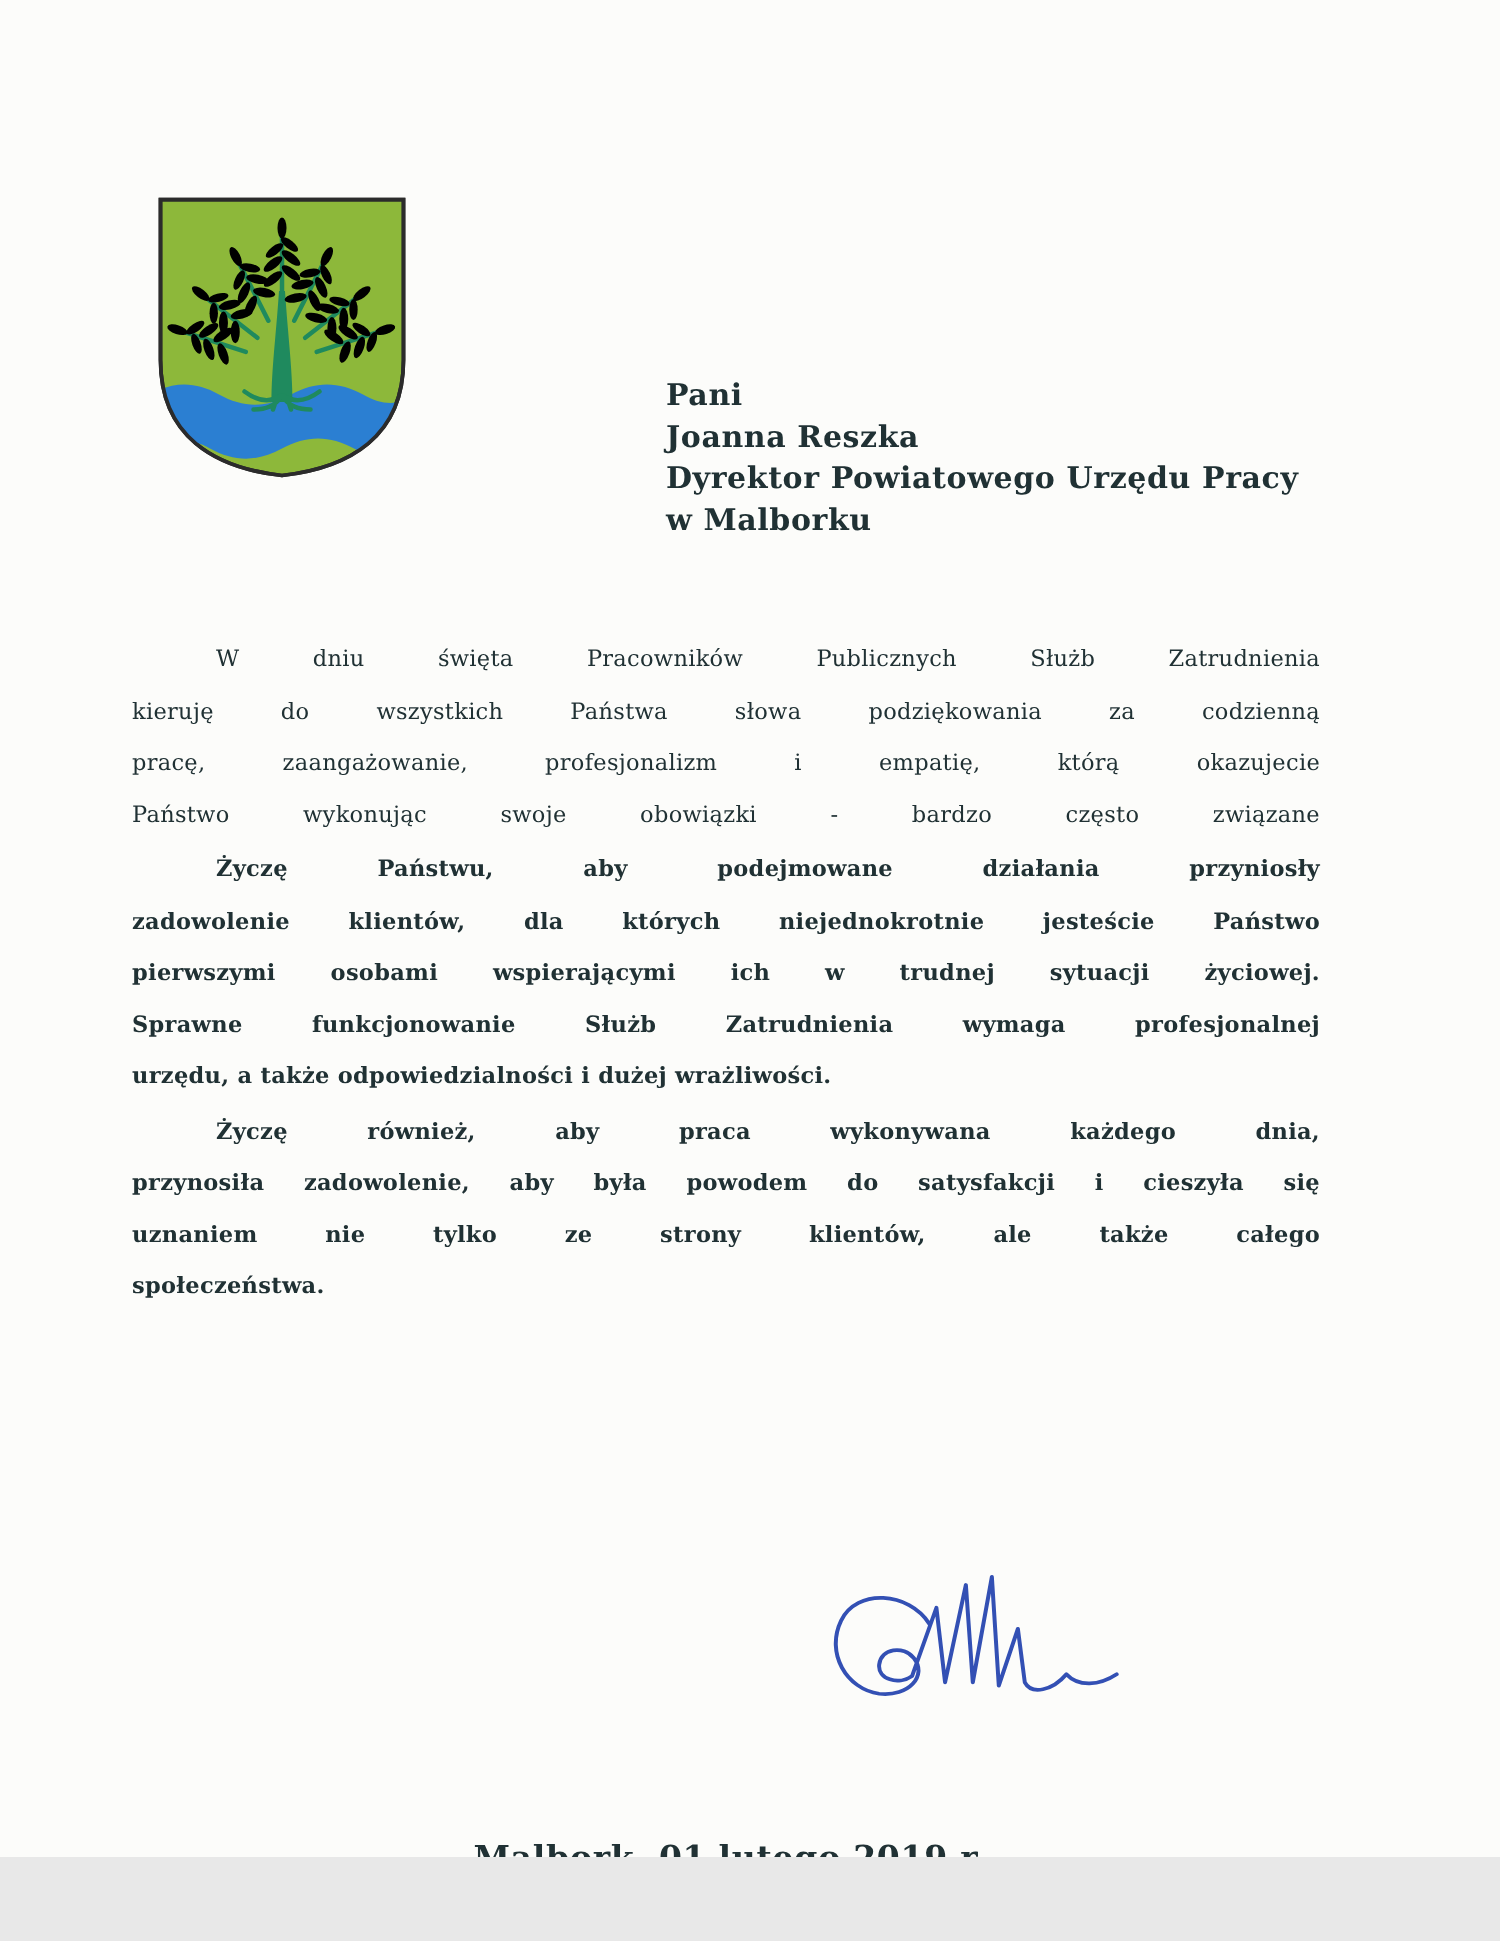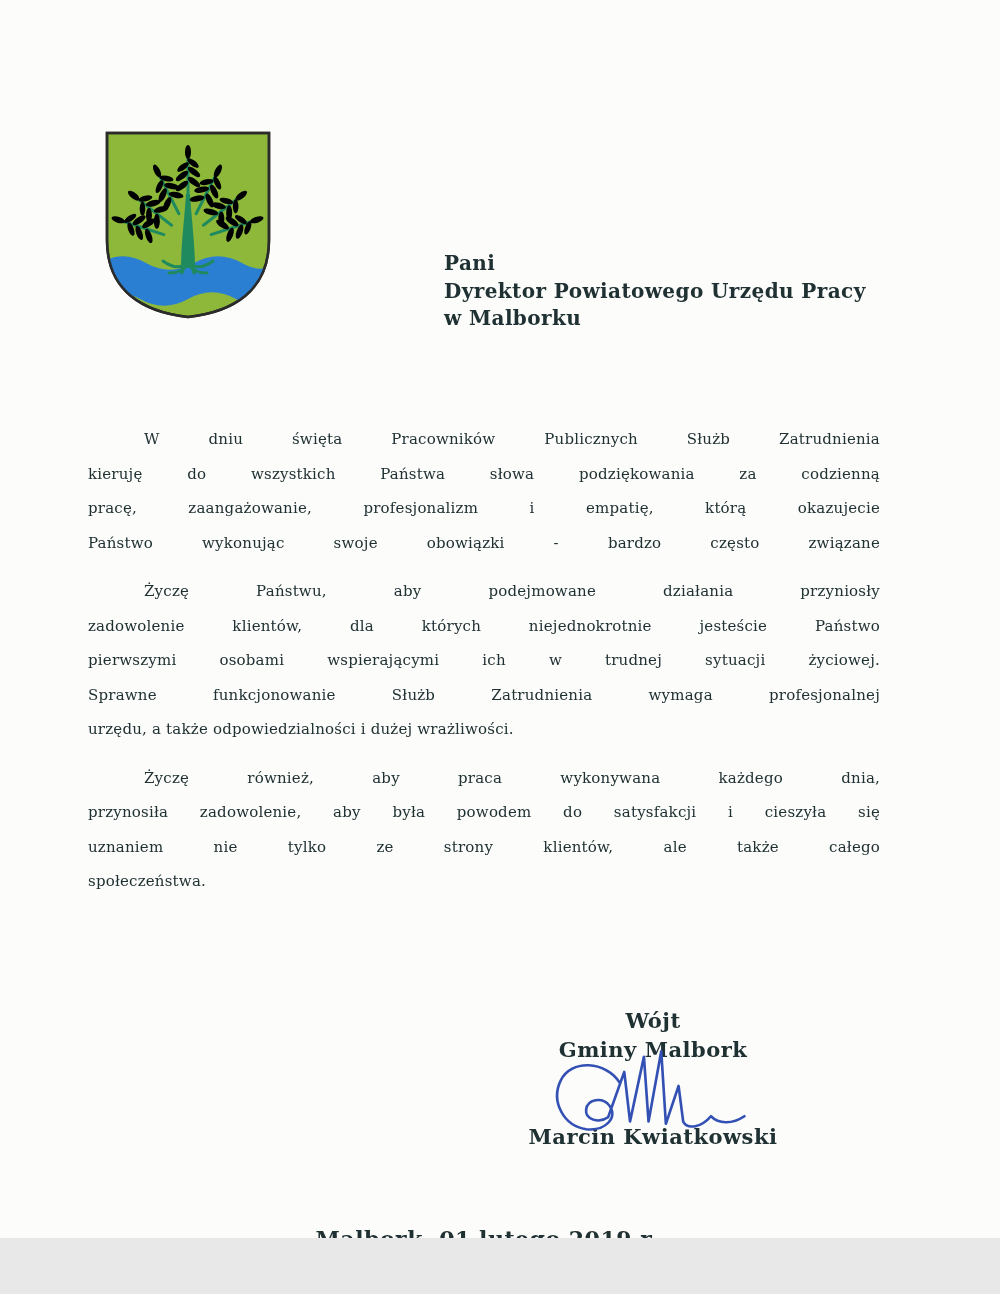--- a/index.html
+++ b/index.html
@@ -51,21 +51,21 @@
 
   
   .body-text {
     position: absolute;
     left: 88px;
     top: 422px;
     width: 792px;
     font-size: 15px;
     letter-spacing: 0.2px;
   }
-  .para + .para { margin-top: 14px; }
+  .para + .para { margin-top: 2px; font-weight: bold; }
   .body-line {
     line-height: 34.5px;
     text-align: justify;
     text-align-last: justify;
   }
   .line-indent { text-indent: 56px; }
   .line-last { text-align-last: auto; }
 
   
   .sign-block {
@@ -143,20 +143,21 @@
         <use href="#frond" transform="translate(105,96) rotate(52)"></use>
         <use href="#frond" transform="translate(62,106) rotate(-72)"></use>
         <use href="#frond" transform="translate(113,106) rotate(72)"></use>
       </g>
     </g>
     <use href="#shieldPath" fill="none" class="shield-outline"></use>
   </svg>
 
   <div class="recipient">
     <div>Pani</div>
+    <div>Joanna Reszka</div>
     <div>Dyrektor Powiatowego Urzędu Pracy</div>
     <div>w Malborku</div>
   </div>
 
   <div class="body-text">
     <div class="para">
       <div class="body-line line-indent">W dniu święta Pracowników Publicznych Służb Zatrudnienia</div>
       <div class="body-line">kieruję do wszystkich Państwa słowa podziękowania za codzienną</div>
       <div class="body-line">pracę, zaangażowanie, profesjonalizm i empatię, którą okazujecie</div>
       <div class="body-line">Państwo wykonując swoje obowiązki - bardzo często związane</div>
@@ -169,25 +170,20 @@
       <div class="body-line line-last">urzędu, a także odpowiedzialności i dużej wrażliwości.</div>
     </div>
     <div class="para">
       <div class="body-line line-indent">Życzę również, aby praca wykonywana każdego dnia,</div>
       <div class="body-line">przynosiła zadowolenie, aby była powodem do satysfakcji i cieszyła się</div>
       <div class="body-line">uznaniem nie tylko ze strony klientów, ale także całego</div>
       <div class="body-line line-last">społeczeństwa.</div>
     </div>
   </div>
 
-  <div class="sign-block">
-    <div>Wójt</div>
-    <div>Gminy Malbork</div>
-    <div class="sign-name">Marcin Kwiatkowski</div>
-  </div>
 
   <svg class="signature-svg" viewBox="0 0 180 85" preserveAspectRatio="none" aria-hidden="true">
     <path d="M62,32 C50,12 20,10 11,30 C2,50 14,72 33,75 C50,77 61,64 53,53 C47,45 34,47 33,57 C32,66 44,70 52,64 L66,22 L71,68 L83,8 L87,68 L98,3 L102,70 L113,35 L117,68 C121,76 133,73 141,63 C148,71 160,70 170,63"></path>
   </svg>
 
   <div class="dateline">Malbork, 01 lutego 2019 r.</div>
 
 </div>
 
 </body></html>

